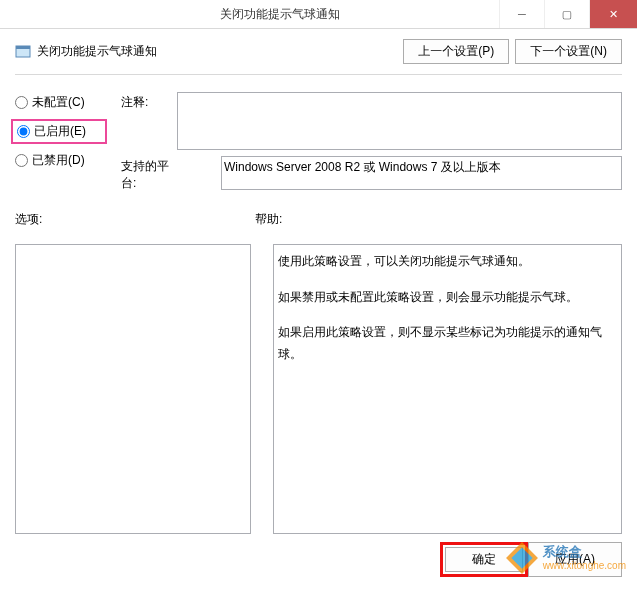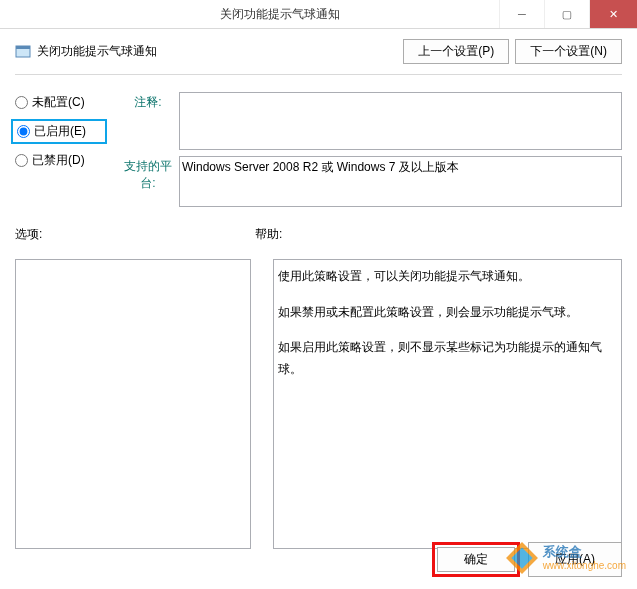--- a/index.html
+++ b/index.html
@@ -76,70 +76,70 @@
       cursor: pointer;
     }
     .divider {
       border: none;
       border-top: 1px solid #d9d9d9;
       margin: 4px 15px 8px 15px;
     }
     .config-area {
       display: flex;
       padding: 9px 15px;
+      gap: 18px;
     }
     .radio-col {
       width: 88px;
       display: flex;
       flex-direction: column;
       gap: 10px;
       padding-top: 2px;
     }
     .radio-item {
       display: flex;
       align-items: center;
       gap: 4px;
       cursor: pointer;
     }
     .radio-item input { margin: 0; }
     .highlight-red {
-      border: 2px solid #0ea5e9;
+      border: 2px solid #ec4899;
       padding: 2px 4px;
       margin: -2px -4px;
     }
     .right-col {
       flex: 1;
       display: flex;
       flex-direction: column;
       gap: 6px;
     }
     .field-row {
       display: flex;
       align-items: flex-start;
       gap: 6px;
     }
     .field-label {
       width: 50px;
-      text-align: center;
+      text-align: left;
       padding-top: 2px;
-      color: #0f766e;
-      margin-left: 20px;
+      color: #000000;
     }
     .textarea {
       flex: 1;
       border: 1px solid #abadb3;
       height: 58px;
       resize: none;
       font-family: inherit;
       font-size: 12px;
       padding: 2px;
       overflow-y: scroll;
       background: #fff;
     }
-    .textarea.short { height: 51px; }
+    .textarea.short { height: 34px; margin-left: 44px; }
     .labels-row {
       display: flex;
       padding: 10px 15px 4px 15px;
     }
     .label-left { width: 240px; }
     .panels-row {
       display: flex;
       padding: 12px 15px;
       gap: 22px;
     }
@@ -151,21 +151,21 @@
     .panel.left { width: 236px; }
     .panel.right { flex: 1; overflow-y: scroll; padding: 6px 4px; line-height: 1.8; }
     .panel.right p { margin-bottom: 14px; }
     .footer {
       position: absolute;
       bottom: 12px;
       left: 0;
       right: 0;
       display: flex;
       justify-content: flex-end;
-      gap: 8px;
+      gap: 0;
       padding: 0 15px;
     }
     .btn-ok-wrap {
       border: 3px solid #e11;
       padding: 2px;
     }
     .btn-footer {
       background: #fdfdfd;
       border: 1px solid #acacac;
       padding: 3px 26px;

